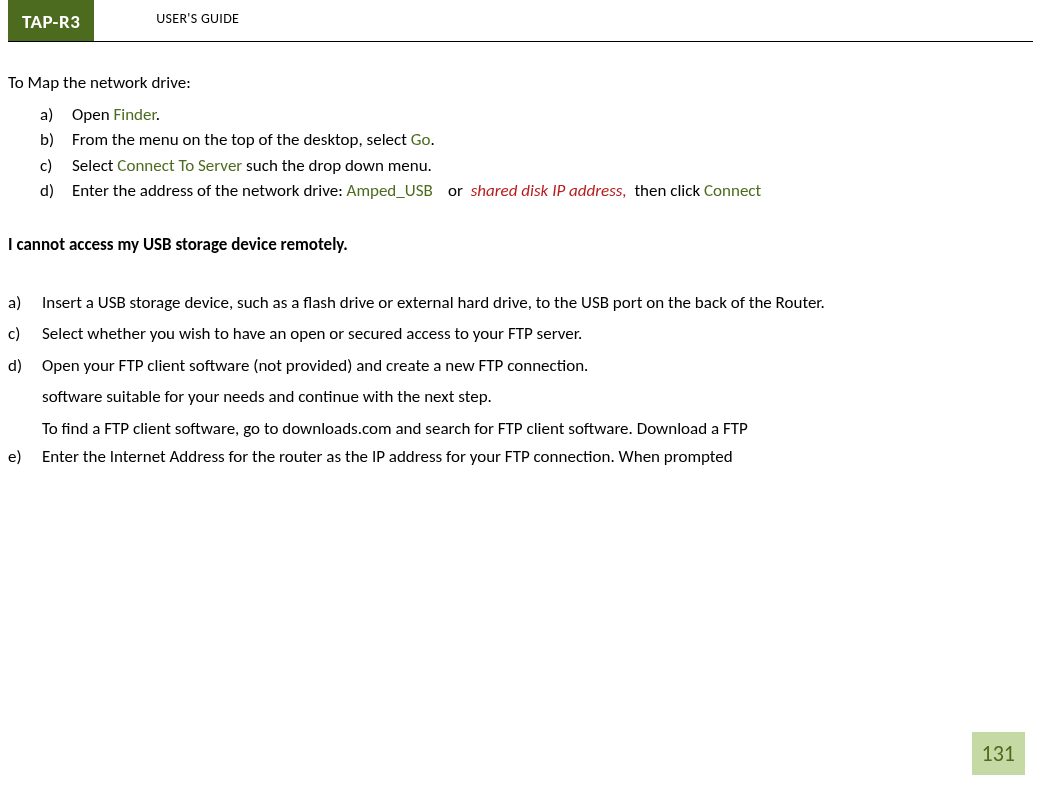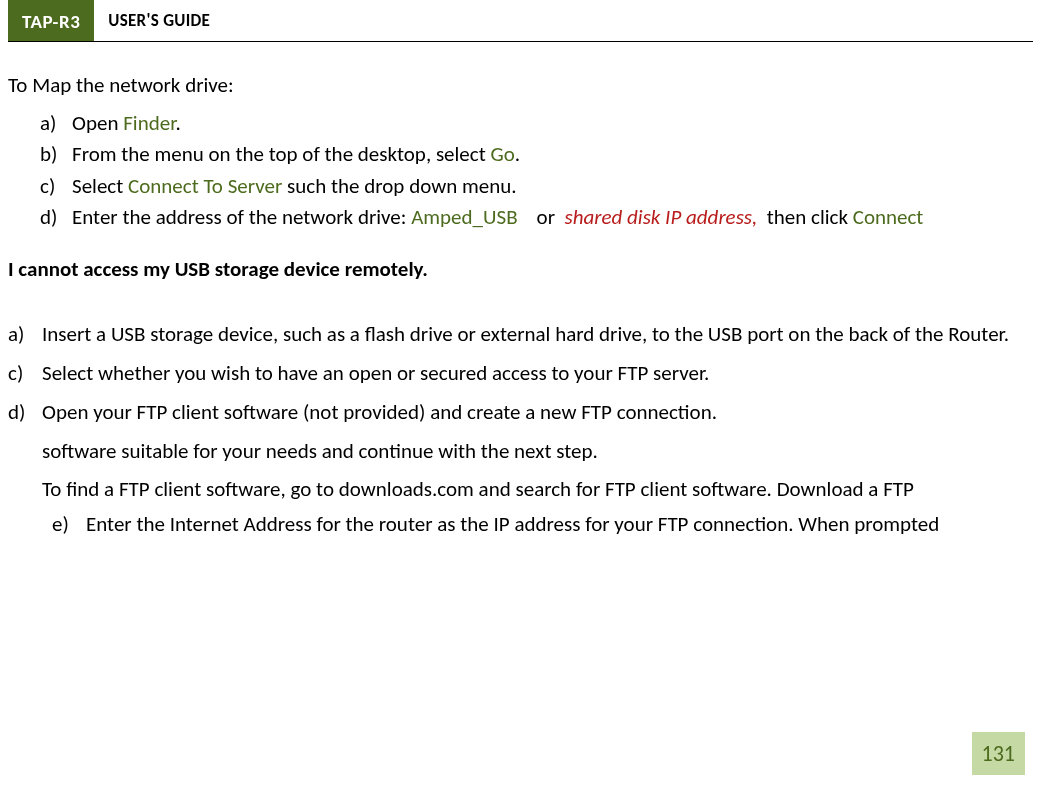--- a/index.html
+++ b/index.html
@@ -26,38 +26,39 @@
       background: #4d6b1e;
       color: white;
       font-weight: bold;
       font-size: 19px;
       padding: 10px 14px 8px 14px;
       min-width: 68px;
       text-align: right;
       letter-spacing: 0.5px;
     }
     .header-title {
-      font-weight: bold;
-      font-size: 17px;
+      font-weight: normal;
+      font-size: 14px;
       padding: 10px 14px 8px 14px;
       letter-spacing: 0.3px;
+      margin-left: 48px;
     }
     .content {
       padding: 28px 8px 0 8px;
-      font-size: 21px;
+      font-size: 17px;
       line-height: 1.5;
       color: #000;
     }
     .intro {
       margin-bottom: 6px;
     }
     .list-a {
       list-style: none;
       padding-left: 32px;
-      margin-bottom: 20px;
+      margin-bottom: 28px;
     }
     .list-a li {
       padding-left: 32px;
       text-indent: -32px;
       line-height: 1.5;
     }
     .list-a .marker {
       display: inline-block;
       width: 32px;
       text-indent: 0;
@@ -136,19 +137,19 @@
       <span class="marker">a)</span><span>Insert a USB storage device, such as a flash drive or external hard drive, to the USB port on the back of the Router.</span>
     </li>
     <li>
       <span class="marker">c)</span><span>Select whether you wish to have an open or secured access to your FTP server.</span>
     </li>
     <li>
       <span class="marker">d)</span><span>Open your FTP client software (not provided) and create a new FTP connection.</span>
       <span class="sub-text">software suitable for your needs and continue with the next step.</span>
       <span class="sub-text">To find a FTP client software, go to downloads.com and search for FTP client software.  Download a FTP</span>
     </li>
-    <li style="line-height:1.5;margin-left:44px;">
+    <li style="line-height:1.5;">
       <span class="marker">e)</span><span>Enter the Internet Address for the router as the IP address for your FTP connection.  When prompted</span>
     </li>
   </ul>
 </div>
 
 <div class="page-number-box">131</div>
 
 </body></html>

